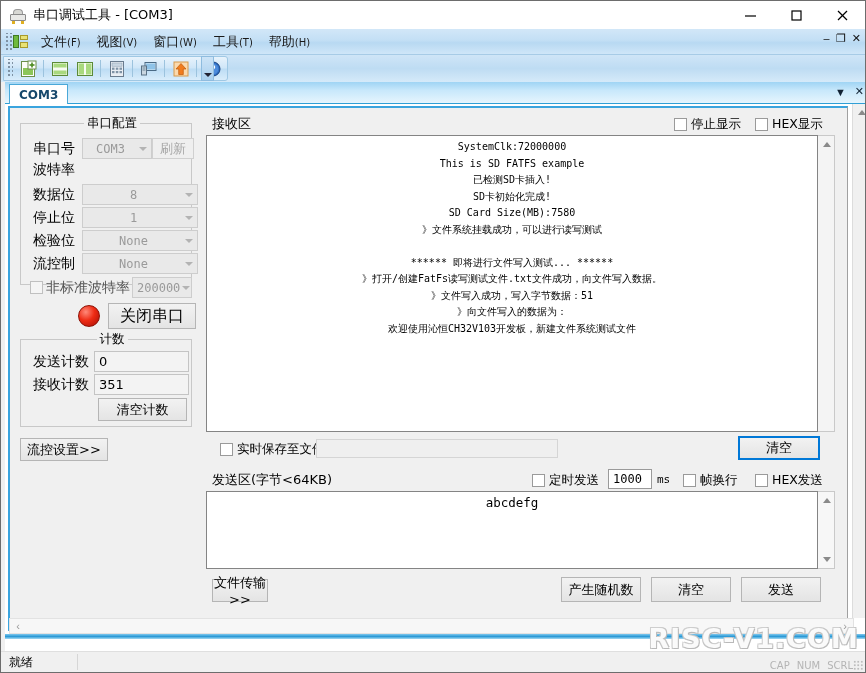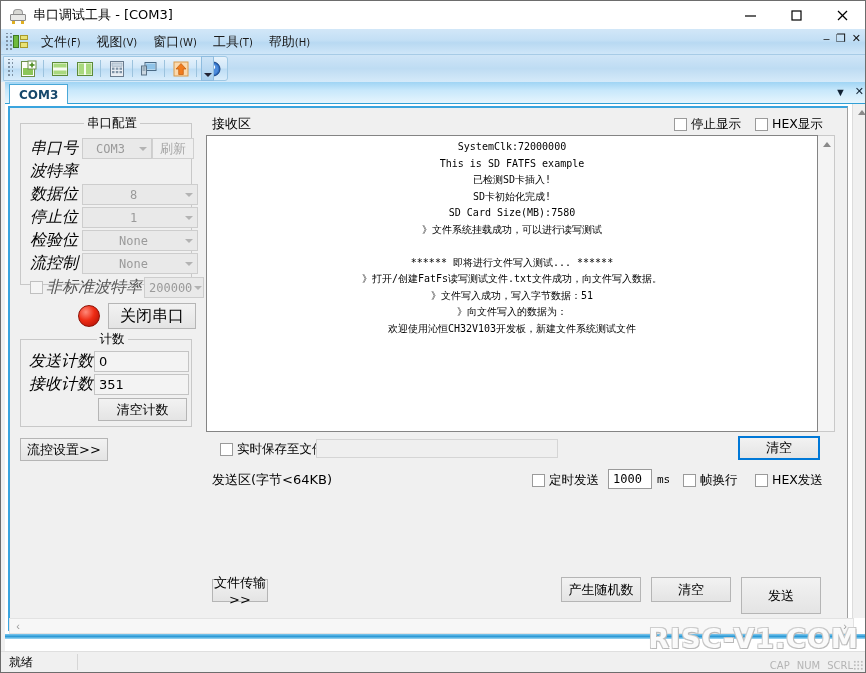--- a/index.html
+++ b/index.html
@@ -233,24 +233,23 @@
     margin: 0; padding: 0;
     border: 1px solid #c8c8c8;
     background: transparent;
   }
   fieldset.grp > legend {
     font-size: 12.5px; color: #000; padding: 0 3px; margin-left: 6px;
     font-family: "DejaVu Sans", "Liberation Sans", sans-serif;
   }
   .row { position: absolute; display: flex; align-items: center; }
   .lbl {
-    font-size: 16px; color: #000;
+    font-size: 14px; color: #000;
     font-family: "DejaVu Sans", "Liberation Sans", sans-serif;
     white-space: nowrap;
-    font-style: italic;
   }
   .combo {
     position: relative; height: 21px;
     border: 1px solid #cdcdcd;
     background: #e9e9e9;
     display: flex; align-items: center;
     font-size: 12px; color: #9a9a9a;
     font-family: "DejaVu Sans Mono", monospace;
     padding-left: 4px; cursor: default;
   }
@@ -704,31 +703,44 @@
           <span style="position:absolute; left:451px; top:360px; font-size:11px; font-family:'DejaVu Sans Mono',monospace;">ms</span>
           <div class="chk-row" style="left:477px; top:359px;">
             <span class="cb"></span>
             <span>帧换行</span>
           </div>
           <div class="chk-row" style="left:549px; top:359px;">
             <span class="cb"></span>
             <span>HEX发送</span>
           </div>
 
+          <div style="position:absolute; left:0; top:378px; width:629px; height:78px;">
+            <div class="send-box">
+              <div class="send-text">abcdefg</div>
+            </div>
+            <div class="send-vscroll">
+              <div class="sb-arrow up">
+                  <i></i>
+                </div>
+              <div class="sb-arrow down">
+                  <i></i>
+                </div>
+            </div>
+          </div>
 
           <div class="btn" style="position:absolute; left:6px; top:466px; width:56px; height:23px;">
             <span>文件传输&gt;&gt;</span>
           </div>
           <div class="btn" style="position:absolute; left:355px; top:464px; width:80px; height:25px;">
             <span>产生随机数</span>
           </div>
           <div class="btn" style="position:absolute; left:445px; top:464px; width:80px; height:25px;">
             <span>清空</span>
           </div>
-          <div class="btn" style="position:absolute; left:535px; top:464px; width:80px; height:37px;">
+          <div class="btn" style="position:absolute; left:535px; top:464px; width:80px; height:25px;">
             <span>发送</span>
           </div>
         </div>
 
       </div>
     </div>
 
     <div class="mdi-vscroll">
       <div class="sb-arrow up">
           <i></i>

